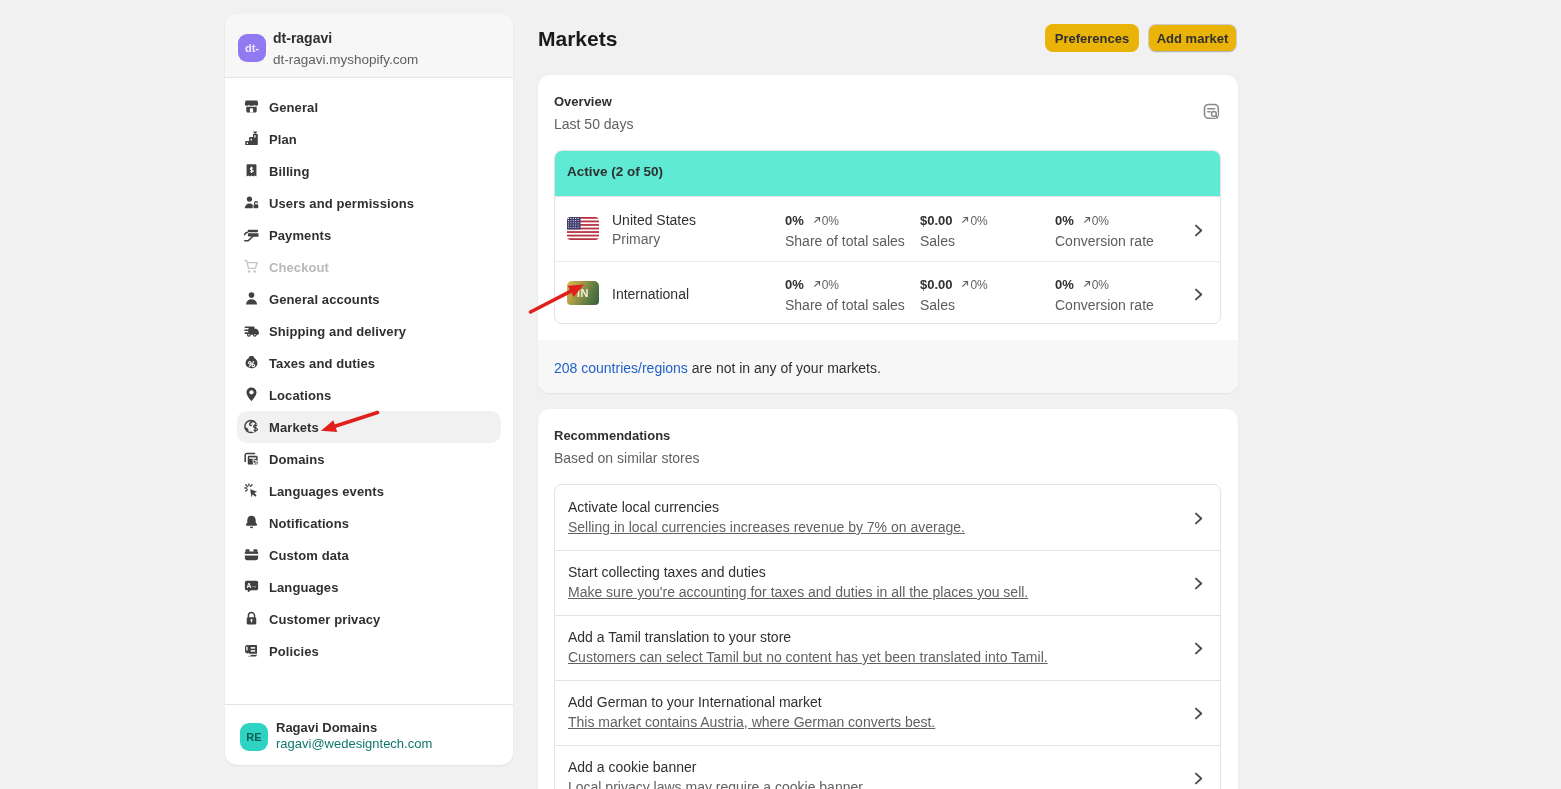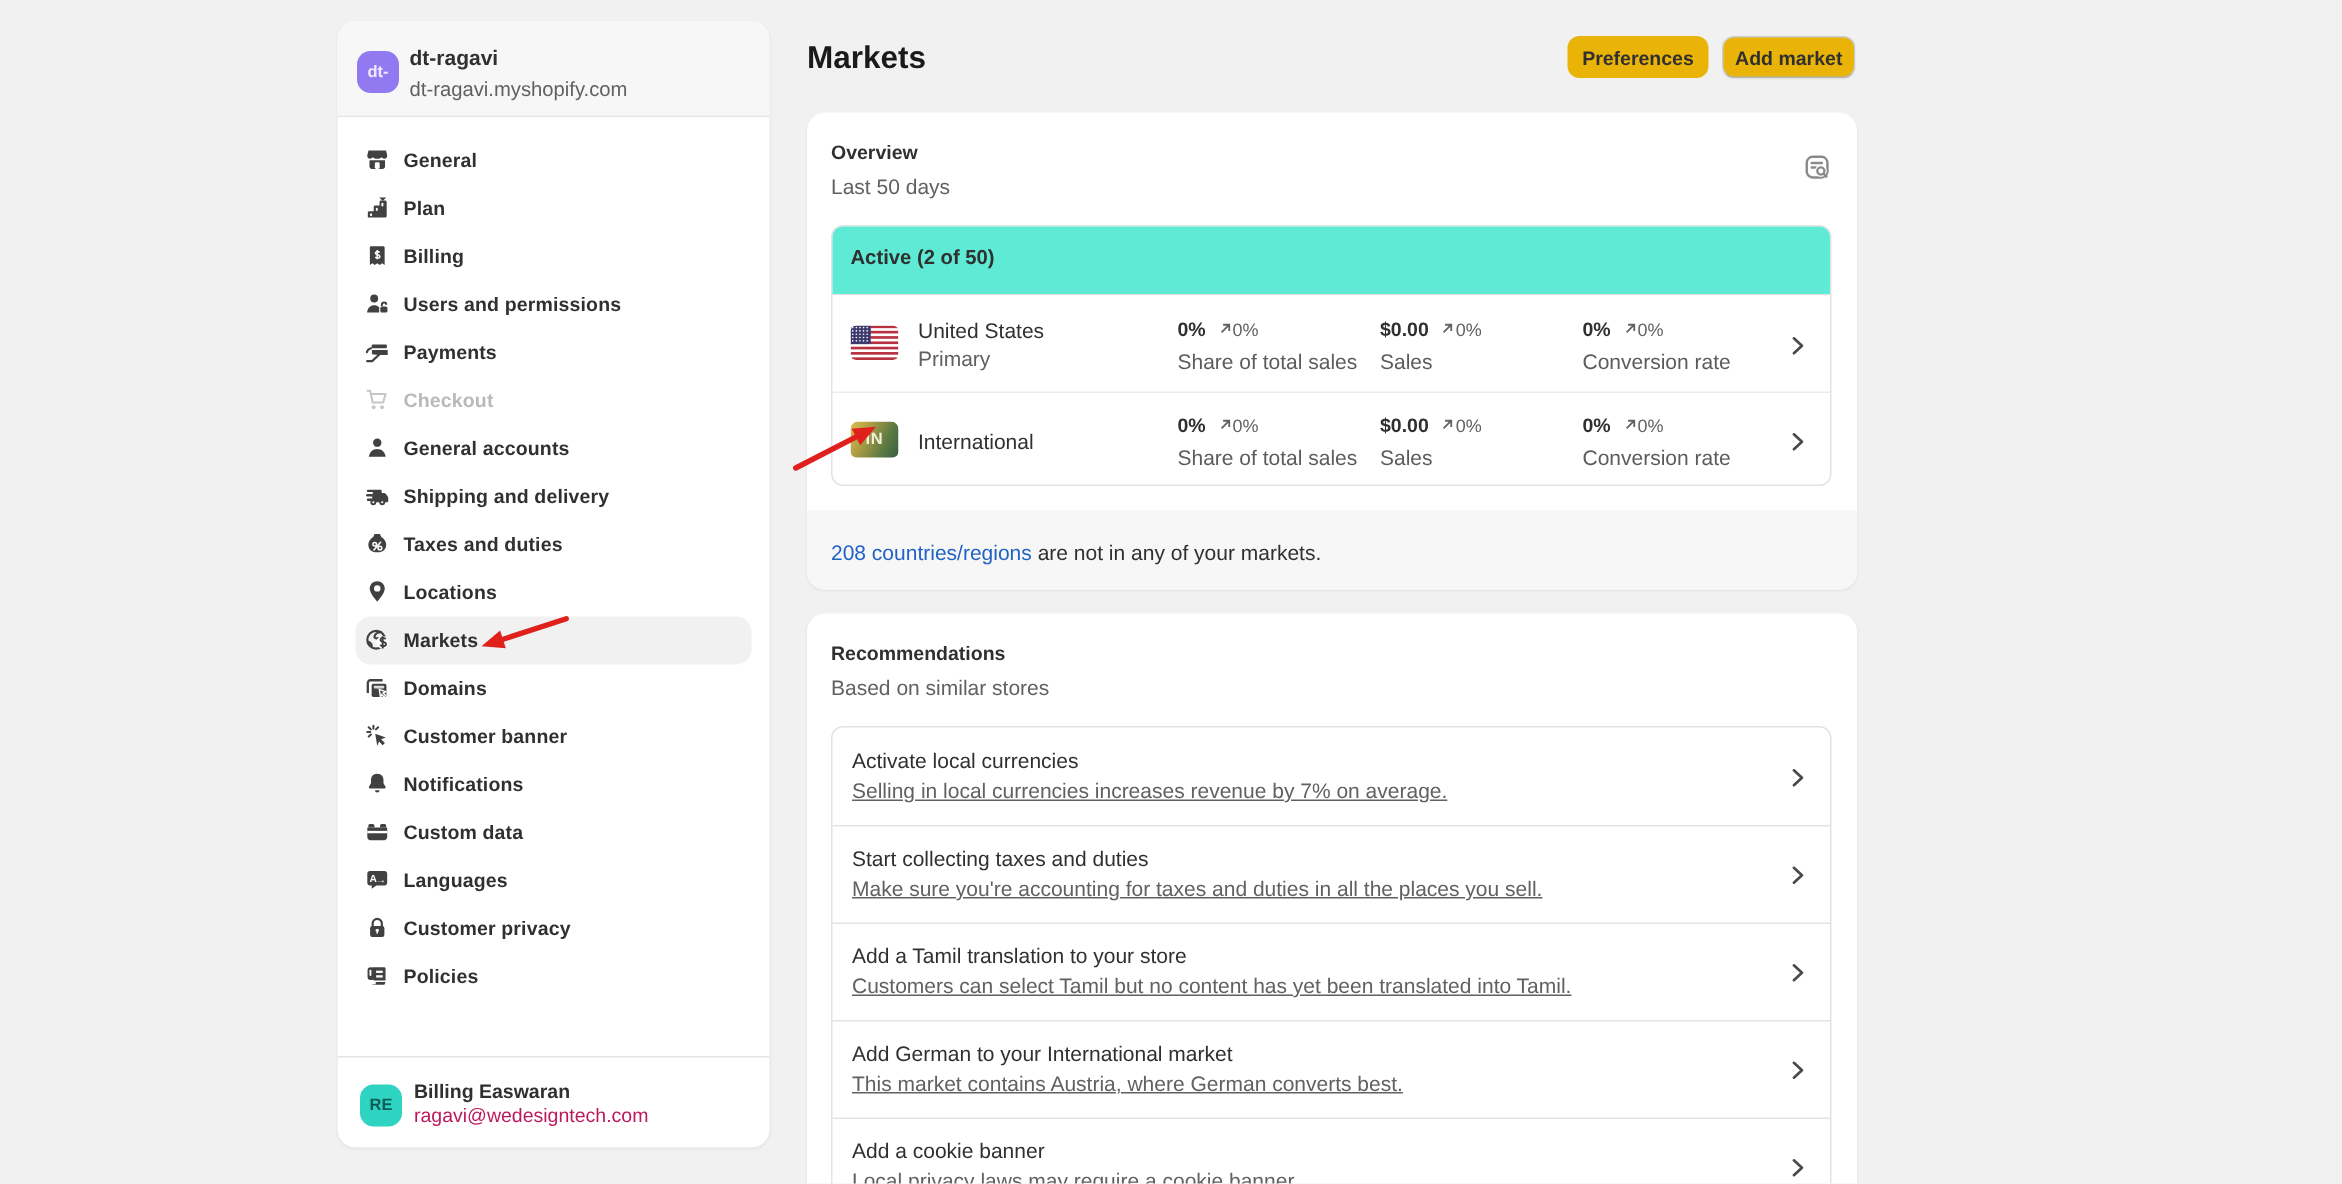--- a/index.html
+++ b/index.html
@@ -19,21 +19,21 @@
   #nav { position:absolute; left:12px; top:77px; width:264px; }
   .ni { position:relative; height:32px; border-radius:10px; }
   .ni.sel { background:#f1f1f1; }
   .ni svg { position:absolute; left:6px; top:7px; }
   .ni .lb { position:absolute; left:32px; top:50%; transform:translateY(-50%); font-size:13px; font-weight:bold; color:#303030; white-space:nowrap; letter-spacing:.1px;}
   .ni.dis .lb { color:#b9b9b9; }
   #sbuser { position:absolute; left:0; top:690px; width:288px; height:61px; border-top:1px solid #e3e3e3; }
   #sbuser .av { position:absolute; left:15px; top:18px; width:28px; height:28px; border-radius:9px;
     background:#2fd3c1; color:#0b5e55; font-size:11px; font-weight:bold; text-align:center; line-height:28px; }
   #sbuser .t1 { position:absolute; left:51px; top:14px; font-size:13px; font-weight:bold; color:#303030; line-height:17px; }
-  #sbuser .t2 { position:absolute; left:51px; top:30px; font-size:13px; color:#be185d; line-height:17px; }
+  #sbuser .t2 { position:absolute; left:51px; top:30px; font-size:13px; color:#0f766e; line-height:17px; }
 
   
   #ptitle { position:absolute; left:538px; top:27px; font-size:21px; font-weight:bold; color:#1a1a1a; }
   .btn { position:absolute; top:24px; height:28px; border-radius:8px; font-size:13px; font-weight:bold;
     color:#303030; display:flex; align-items:center; justify-content:center; }
   #btn1 { left:1045px; width:94px; background:#eab308; }
   #btn2 { left:1148px; width:89px; background:#eab308; border:1px solid #ccc; border-bottom-color:#b5b5b5;
     box-shadow:0 1px 0 rgba(0,0,0,.05); }
 
   
@@ -193,21 +193,21 @@
           <svg width="17" height="17" viewBox="0 0 20 20">
             <path fill="#414141" d="M8.4 8.4l8.3 3-3.6 1.4 2.9 2.9-1.7 1.7-2.9-2.9-1.4 3.6z"></path>
             <g stroke="#414141" stroke-width="1.6" stroke-linecap="round">
               <path d="M2.2 7h2.3"></path>
               <path d="M7 2.2v2.3"></path>
               <path d="M3.3 3.3L5 5"></path>
               <path d="M3.3 10.7L5 9"></path>
               <path d="M10.7 3.3L9 5"></path>
             </g>
           </svg>
-          <span class="lb">Customer banner</span>
+          <span class="lb">Languages events</span>
         </div>
       <div class="ni">
           <svg width="17" height="17" viewBox="0 0 20 20">
             <path fill="#414141" d="M10 2.2c-3 0-4.9 2.2-4.9 4.9v2.6L3.5 12.3c-.37.62.08 1.4.8 1.4h11.4c.72 0 1.17-.78.8-1.4l-1.6-2.6V7.1c0-2.7-1.9-4.9-4.9-4.9z"></path>
             <path fill="#414141" d="M8.2 15.1a1.8 1.8 0 0 0 3.6 0h-3.6z"></path>
           </svg>
           <span class="lb">Notifications</span>
         </div>
       <div class="ni">
           <svg width="17" height="17" viewBox="0 0 20 20">
@@ -242,21 +242,21 @@
             <path fill="#414141" d="M6.5 3.4h9c.55 0 1 .45 1 1v9.8H7.9L6.5 13V3.4z"></path>
             <rect x="9.1" y="6" width="5.2" height="1.8" fill="#fff"></rect>
             <rect x="9.1" y="9.6" width="5.2" height="1.8" fill="#fff"></rect>
             <path fill="#414141" stroke="#fff" stroke-width="1.2" d="M8.2 14.3h9.3l-1.6 3.4H6.8c-.9 0-1.5-.7-1.6-1.6l3-.1z"></path>
           </svg>
           <span class="lb">Policies</span>
         </div>
       </div>
     <div id="sbuser">
       <div class="av">RE</div>
-      <div class="t1">Billing Easwaran</div>
+      <div class="t1">Ragavi Domains</div>
       <div class="t2">ragavi@wedesigntech.com</div>
     </div>
   </div>
 
   <div id="ptitle">Markets</div>
   <div class="btn" id="btn1">Preferences</div>
   <div class="btn" id="btn2">Add market</div>
 
   <div class="card" id="card1">
     <div class="ch1" style="top:17px;">Overview</div>

